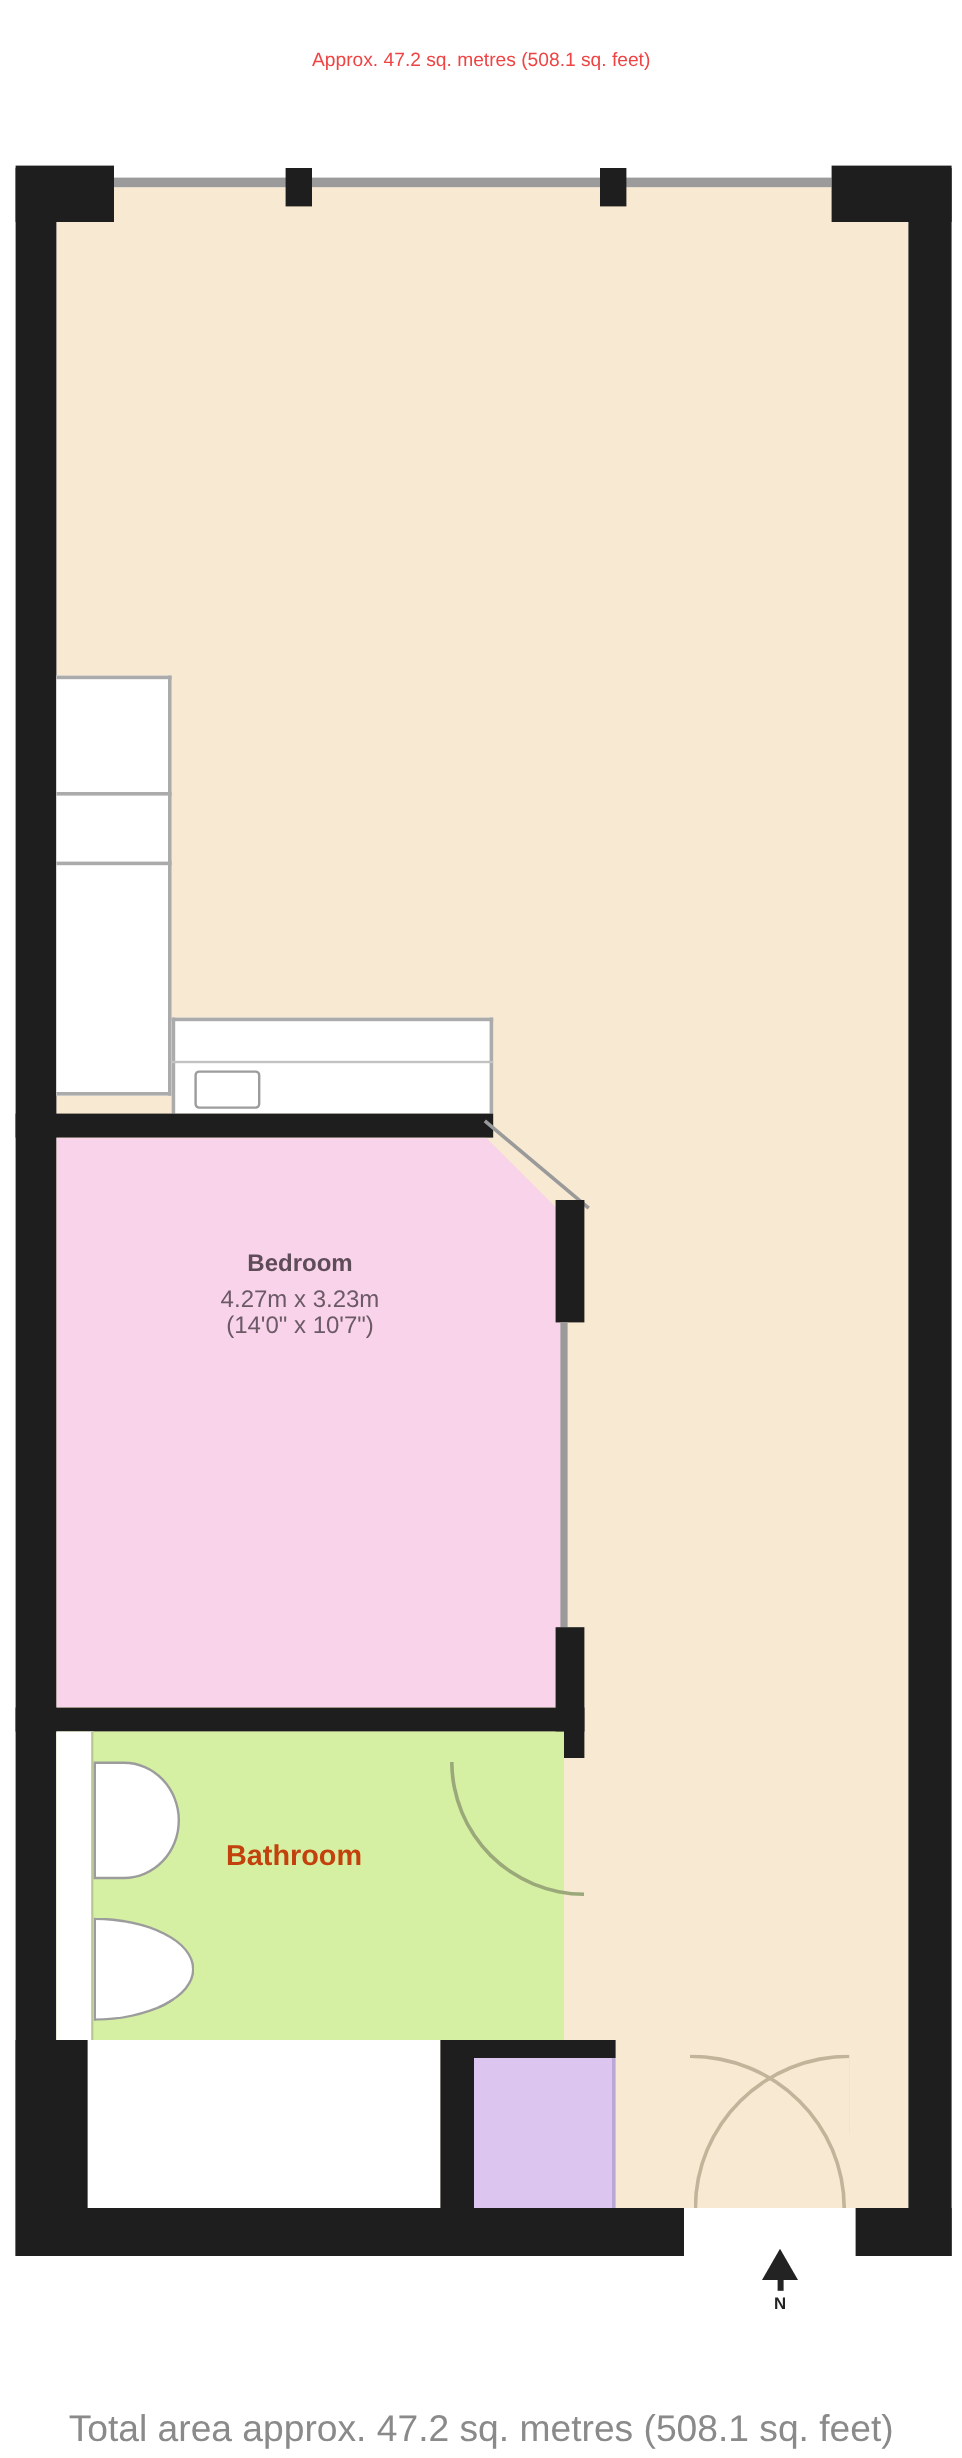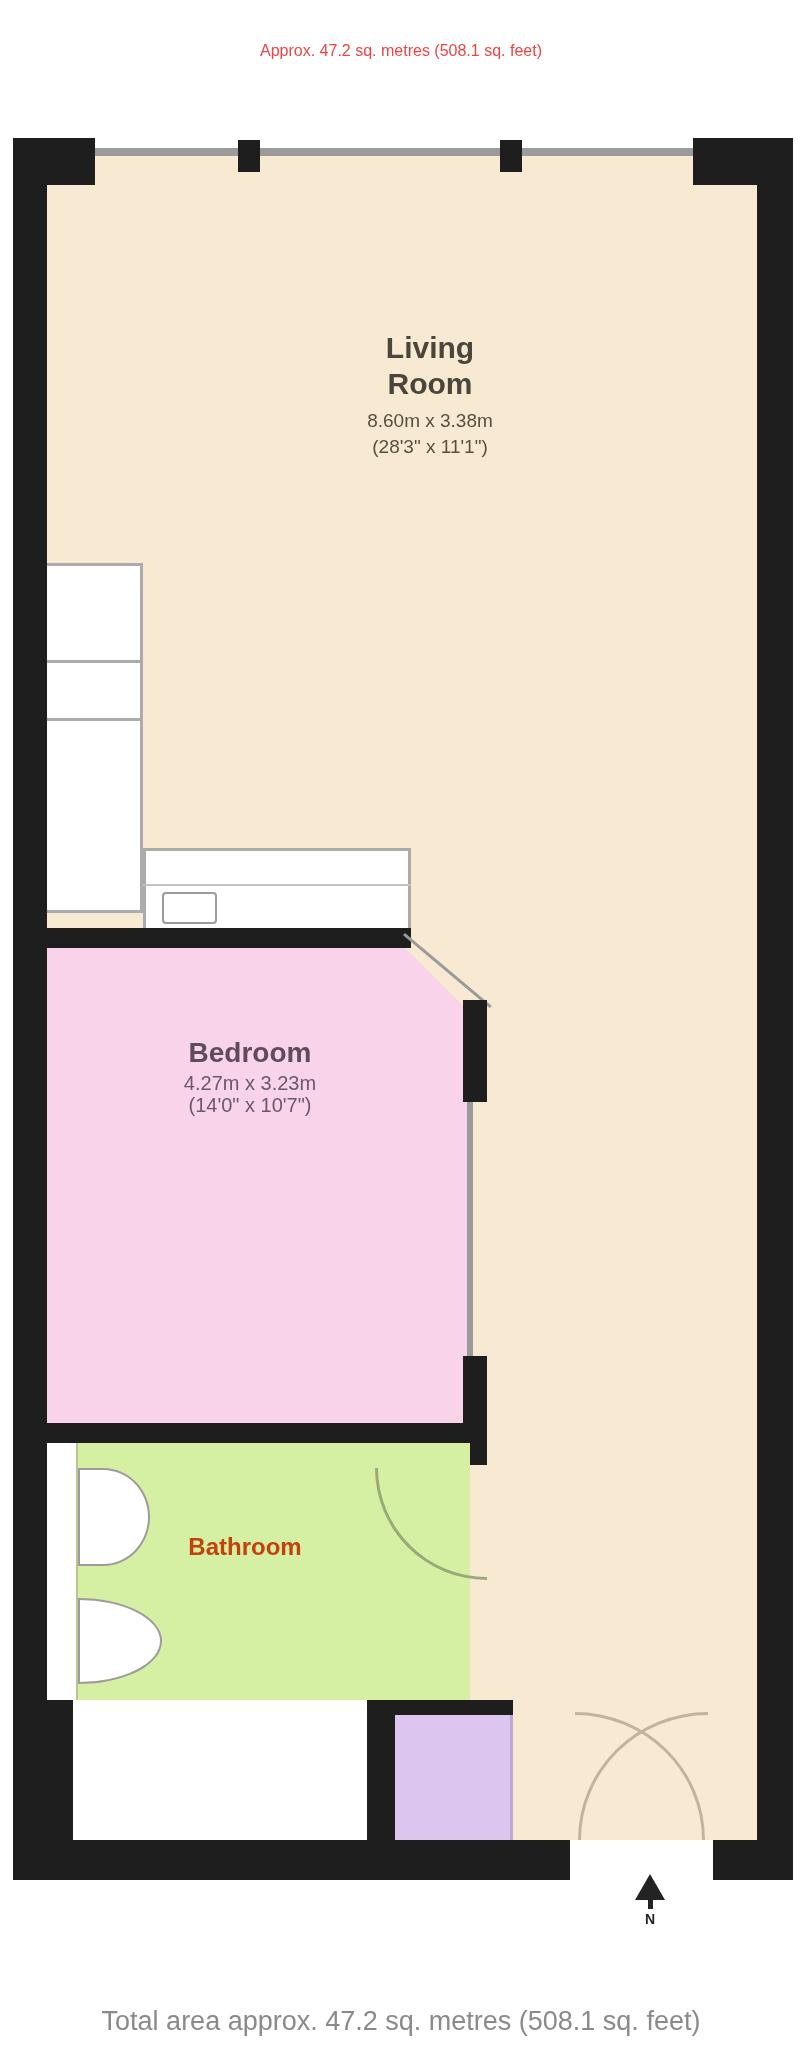--- a/index.html
+++ b/index.html
@@ -40,21 +40,21 @@
   .bed-wall-up{left:463px;top:1000px;width:24px;height:102px;}
   .bed-opening{left:467px;top:1102px;width:6px;height:254px;background:#9a9a9a;}
   .bed-wall-low{left:463px;top:1356px;width:24px;height:109px;}
   .wall-bed-bath{left:13px;top:1423px;width:474px;height:20px;}
 
   
   .bedroom{left:47px;top:948px;width:423px;height:475px;background:#f8d3ea;
            clip-path:polygon(0 0,358px 0,423px 65px,423px 475px,0 475px);}
   .bed-door{left:405px;top:933px;width:113px;height:3px;background:#9a9a9a;transform:rotate(40deg);transform-origin:left top;}
   .bedroom-label{left:140px;top:1038px;width:220px;text-align:center;color:#5f4c59;}
-  .bedroom-label .rn{font-size:28px;font-weight:bold;line-height:30px;}
+  .bedroom-label .rn{font-size:20px;font-weight:bold;line-height:30px;}
   .bedroom-label .dm{font-size:20px;line-height:22px;color:#6b5a66;margin-top:4px;}
 
   
   .bathroom{left:47px;top:1443px;width:423px;height:257px;background:#d5f0a2;}
   .bath-strip{left:47px;top:1443px;width:31px;height:257px;background:#ffffff;border-right:2px solid #b9c693;box-sizing:border-box;}
   .toilet{left:78px;top:1468px;width:72px;height:98px;background:#ffffff;border:2px solid #9c9c9c;box-sizing:border-box;border-radius:0 65% 65% 0 / 0 50% 50% 0;}
   .sink-bath{left:78px;top:1598px;width:84px;height:86px;background:#ffffff;border:2px solid #9c9c9c;box-sizing:border-box;border-radius:0 100% 100% 0 / 0 50% 50% 0;}
   .bathroom-label{left:135px;top:1533px;width:220px;text-align:center;color:#c2410c;font-size:24px;font-weight:bold;}
   .bath-door-arc{left:375px;top:1468px;width:112px;height:112px;border-left:3px solid #9aa87a;border-bottom:3px solid #9aa87a;border-bottom-left-radius:100% 100%;box-sizing:border-box;}
 
@@ -70,21 +70,21 @@
   .door-arc-left{left:575px;top:1712px;width:130px;height:128px;border-top:3px solid #c2b49a;border-right:3px solid #c2b49a;border-top-right-radius:100% 100%;box-sizing:border-box;}
   .door-arc-right{left:578px;top:1712px;width:130px;height:128px;border-top:3px solid #c2b49a;border-left:3px solid #c2b49a;border-top-left-radius:100% 100%;box-sizing:border-box;}
 
   
   .compass{left:618px;top:1874px;width:64px;text-align:center;}
   .compass .tri{margin:0 auto;width:0;height:0;border-left:15px solid transparent;border-right:15px solid transparent;border-bottom:26px solid #232323;}
   .compass .stem{margin:0 auto;width:5px;height:9px;background:#232323;}
   .compass .n{font-size:14px;font-weight:bold;color:#232323;line-height:16px;margin-top:2px;}
 
   
-  .footer{left:0;top:2006px;width:802px;text-align:center;font-size:27px;color:#8a8a8a;}
+  .footer{left:0;top:2006px;width:802px;text-align:center;font-size:31px;color:#8a8a8a;}
 </style>
 </head>
 <body>
 
 <div class="page">
 
   <div class="abs subtitle">Approx. 47.2 sq. metres (508.1 sq. feet)</div>
 
   <div class="abs interior"></div>
 
@@ -93,26 +93,20 @@
   <div class="abs wall corner-l"></div>
   <div class="abs wall corner-r"></div>
   <div class="abs wall mullion" style="left:238px;"></div>
   <div class="abs wall mullion" style="left:500px;"></div>
 
   <div class="abs wall wall-left"></div>
   <div class="abs wall wall-right"></div>
   <div class="abs wall wall-bottom-l"></div>
   <div class="abs wall wall-bottom-r"></div>
 
-  <div class="abs living-label">
-    <div class="rn">Living</div>
-    <div class="rn">Room</div>
-    <div class="dm">8.60m x 3.38m</div>
-    <div class="dm" style="margin-top:0;">(28'3" x 11'1")</div>
-  </div>
 
   <div class="abs notch"></div>
   <div class="abs notch-div1"></div>
   <div class="abs notch-div2"></div>
   <div class="abs counter"></div>
   <div class="abs counter-line"></div>
   <div class="abs sink-kitchen"></div>
 
   <div class="abs wall wall-liv-bed"></div>
 

